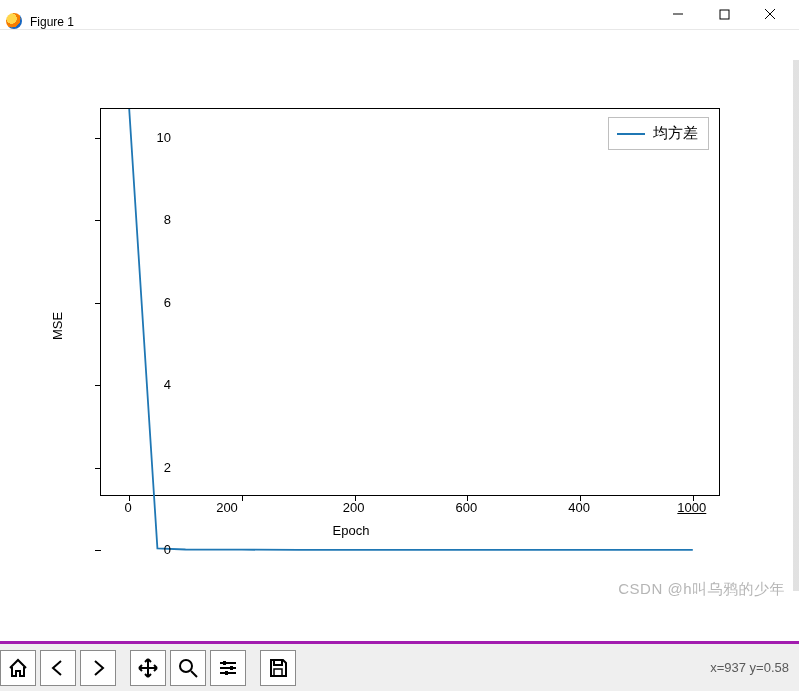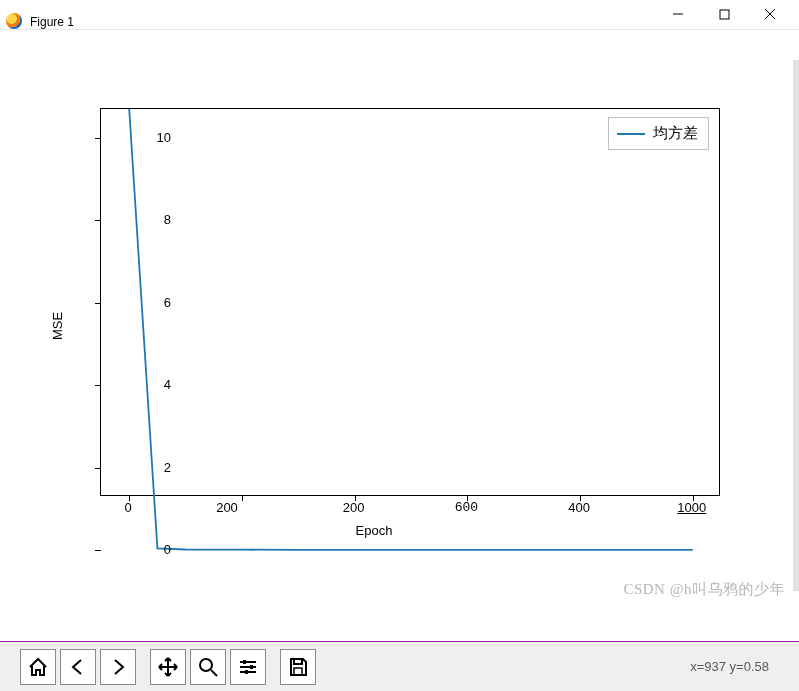--- a/index.html
+++ b/index.html
@@ -74,21 +74,21 @@
       position: absolute;
       left: 50px; top: 310px;
       transform: rotate(-90deg); transform-origin: left top;
       font-size: 13px; color: #000;
     }
     .xlabel {
       position: absolute;
       left: 0; right: 0; top: 493px;
       text-align: center;
       font-size: 13px; color: #000;
-      width: 620px; margin-left: 64px;
+      width: 620px; margin-left: 41px;
     }
     .legend {
       position: absolute;
       right: 10px; top: 8px;
       border: 1px solid #bfbfbf;
       background: #fff;
       padding: 6px 10px 6px 8px;
       display: flex; align-items: center; gap: 8px;
       font-size: 15px;
     }
@@ -97,23 +97,23 @@
     }
     .data-line {
       fill: none; stroke: #1f77b4; stroke-width: 1.8;
     }
 
     .toolbar {
       position: absolute;
       left: 0; right: 0; bottom: 0;
       height: 50px;
       background: #efefef;
-      border-top: 1px solid #a21caf;
+      border-top: 3px solid #a21caf;
       display: flex; align-items: center;
-      padding: 0 20px;
+      padding: 0 0;
     }
     .tb-btn {
       width: 36px; height: 36px;
       border: 1px solid #8a8a8a;
       background: #fff;
       margin-right: 4px;
       display: flex; align-items: center; justify-content: center;
     }
     .tb-sep { width: 10px; }
     .coord {
@@ -121,21 +121,20 @@
       font-size: 13px; color: #5a5a5a;
       padding-right: 10px;
     }
     .watermark {
       position: absolute;
       right: 14px; bottom: 42px;
       font-size: 15px;
       color: rgba(120,120,120,0.55);
       letter-spacing: 0.5px;
       pointer-events: none;
-      font-family: Liberation Serif, serif;
     }
     .right-edge {
       position: absolute;
       top: 30px; right: 0; bottom: 50px; width: 6px;
       background: linear-gradient(#3a3a3a, #3a3a3a);
       opacity: .15;
     }
   </style>
 </head>
 <body>
@@ -194,21 +193,21 @@
   <div class="right-edge"></div>
 <div class="y-tick-label" style="top: 519.316px;">0</div>
     <div class="y-tick-label" style="top: 436.827px;">2</div>
     <div class="y-tick-label" style="top: 354.338px;">4</div>
     <div class="y-tick-label" style="top: 271.849px;">6</div>
     <div class="y-tick-label" style="top: 189.36px;">8</div>
     <div class="y-tick-label" style="top: 106.871px;">10</div>
     <div class="x-tick-label" style="left: 128.182px;">0</div>
     <div class="x-tick-label" style="left: 227px;">200</div>
     <div class="x-tick-label" style="left: 353.636px;">200</div>
-    <div class="x-tick-label" style="left: 466.364px; font-family: Liberation Mono, monospace;">600</div>
+    <div class="x-tick-label" style="left: 466.364px;">600</div>
     <div class="x-tick-label" style="left: 579.091px;">400</div>
     <div class="x-tick-label" style="left: 691.818px; text-decoration: underline;">1000</div>
   </div>
 
 <div class="toolbar">
   <div class="tb-btn">
     <svg width="22" height="22">
         <path d="M3 11 L11 3 L19 11 M5 10 V19 H9 V14 H13 V19 H17 V10" fill="none" stroke="#000" stroke-width="2"></path>
       </svg>
   </div>

